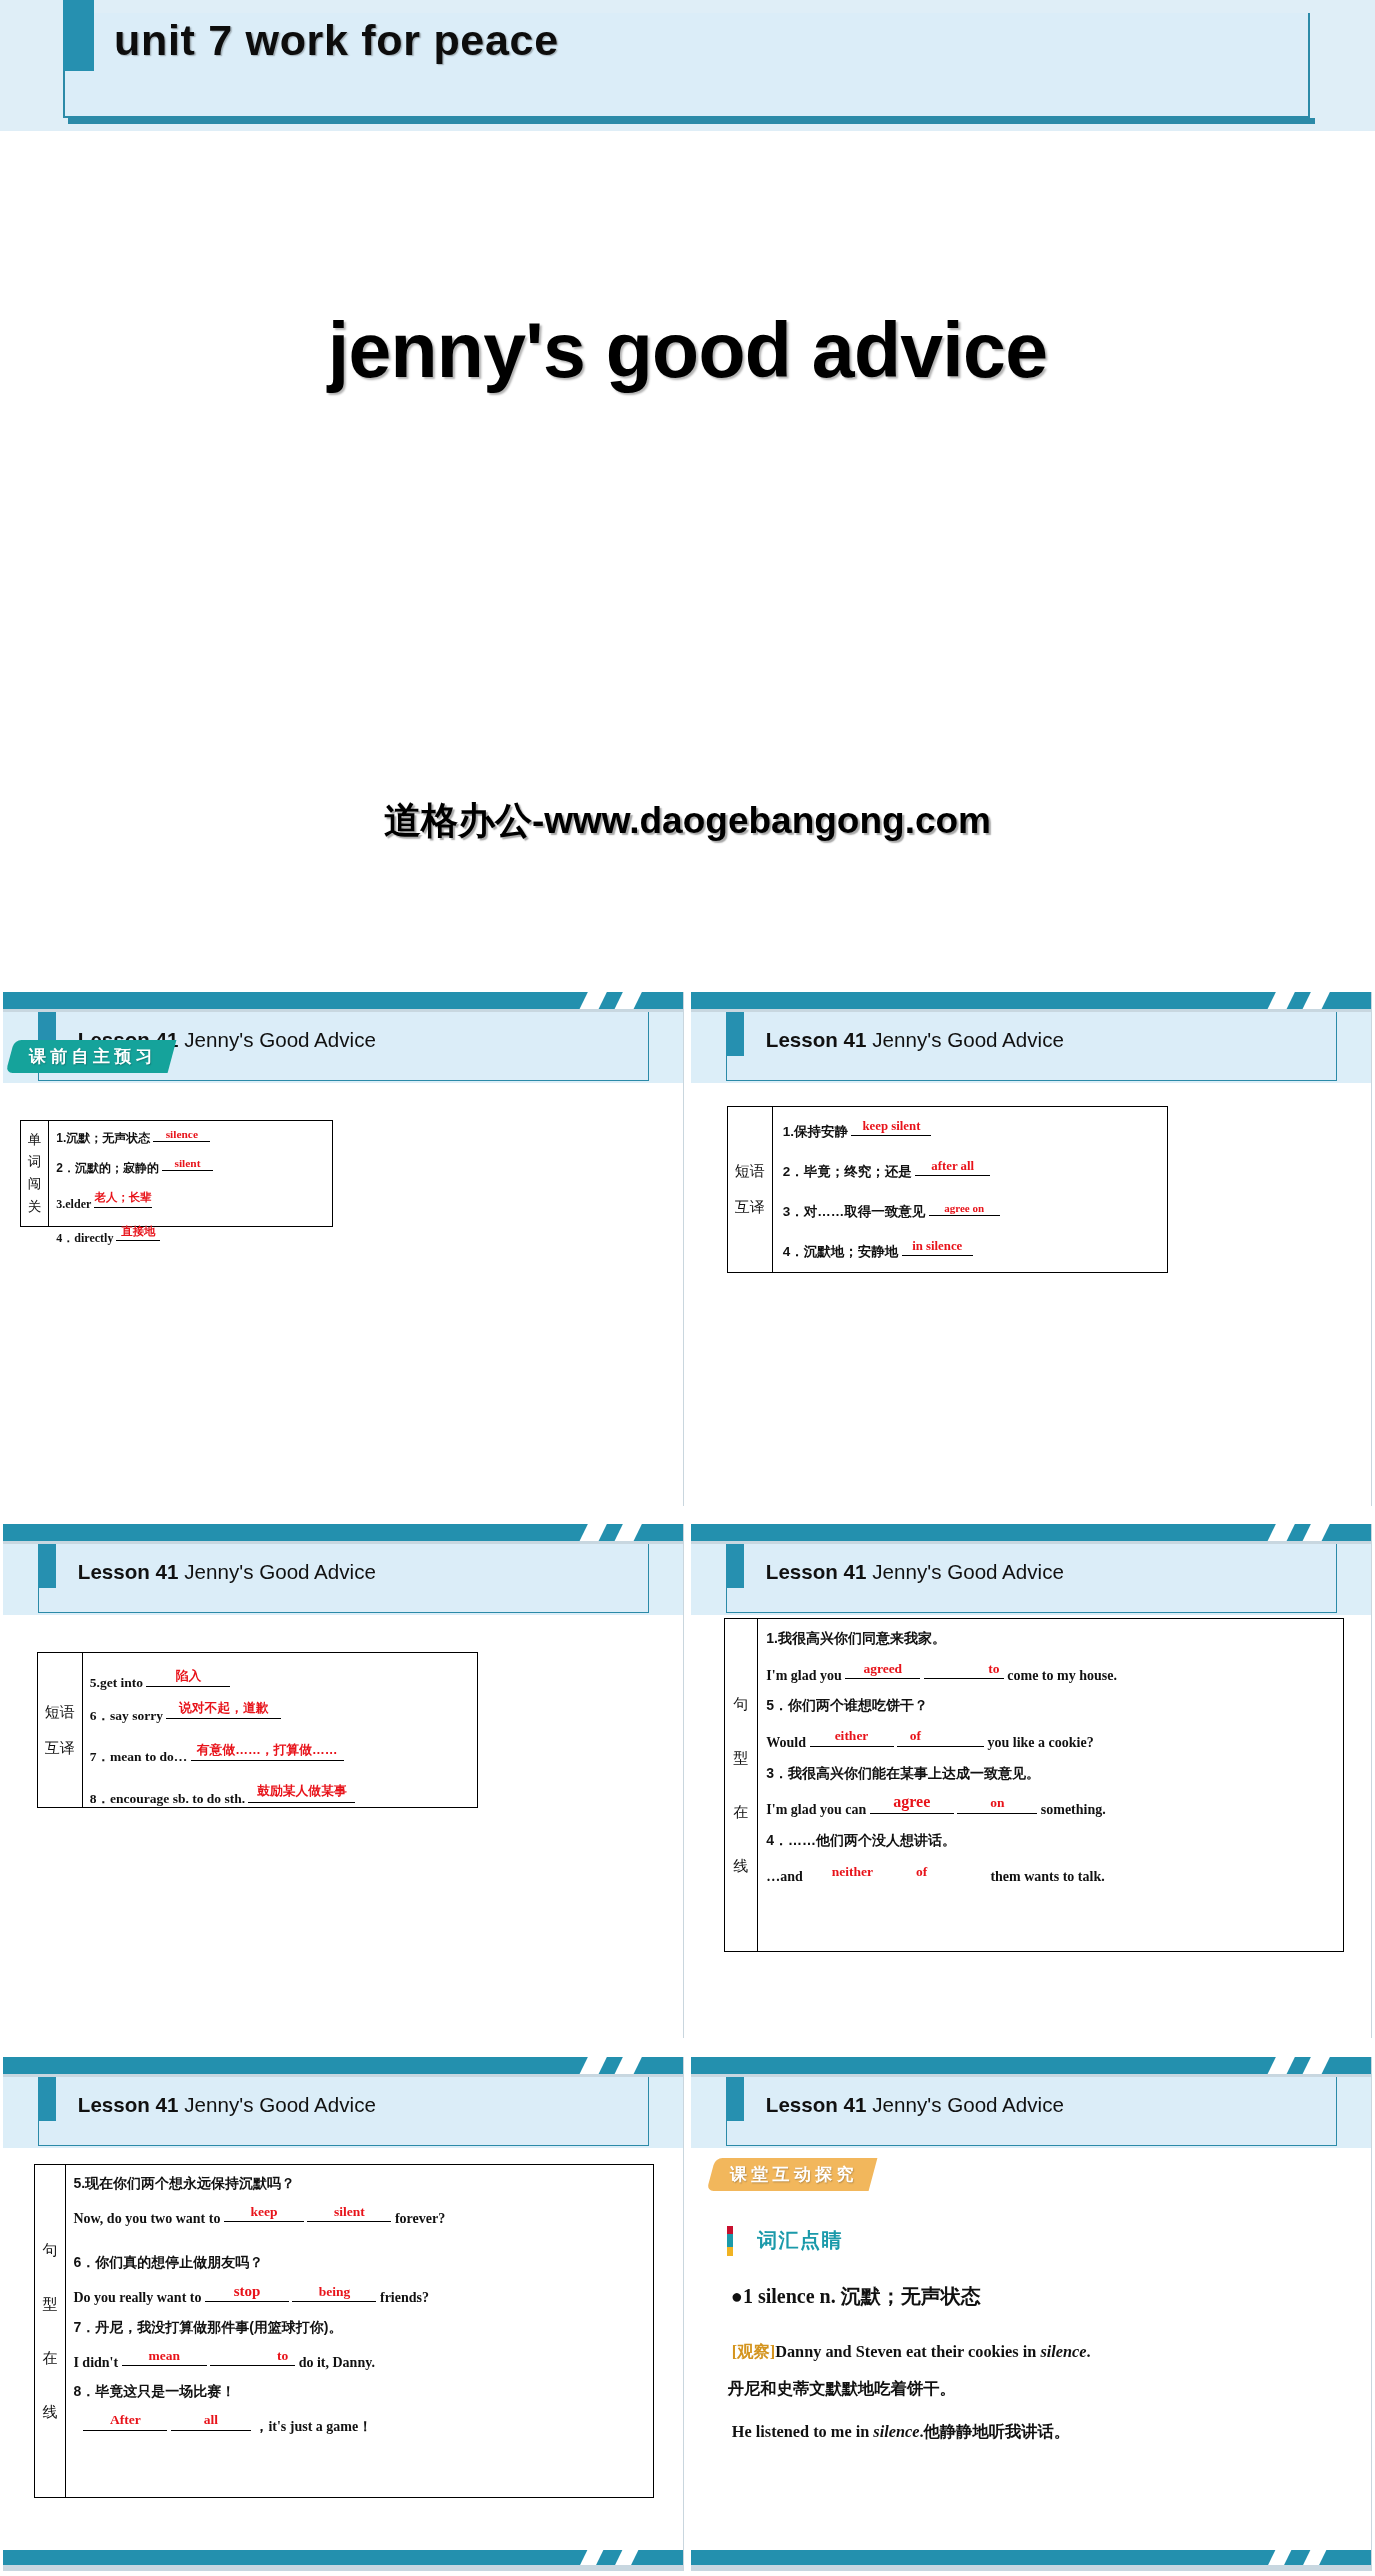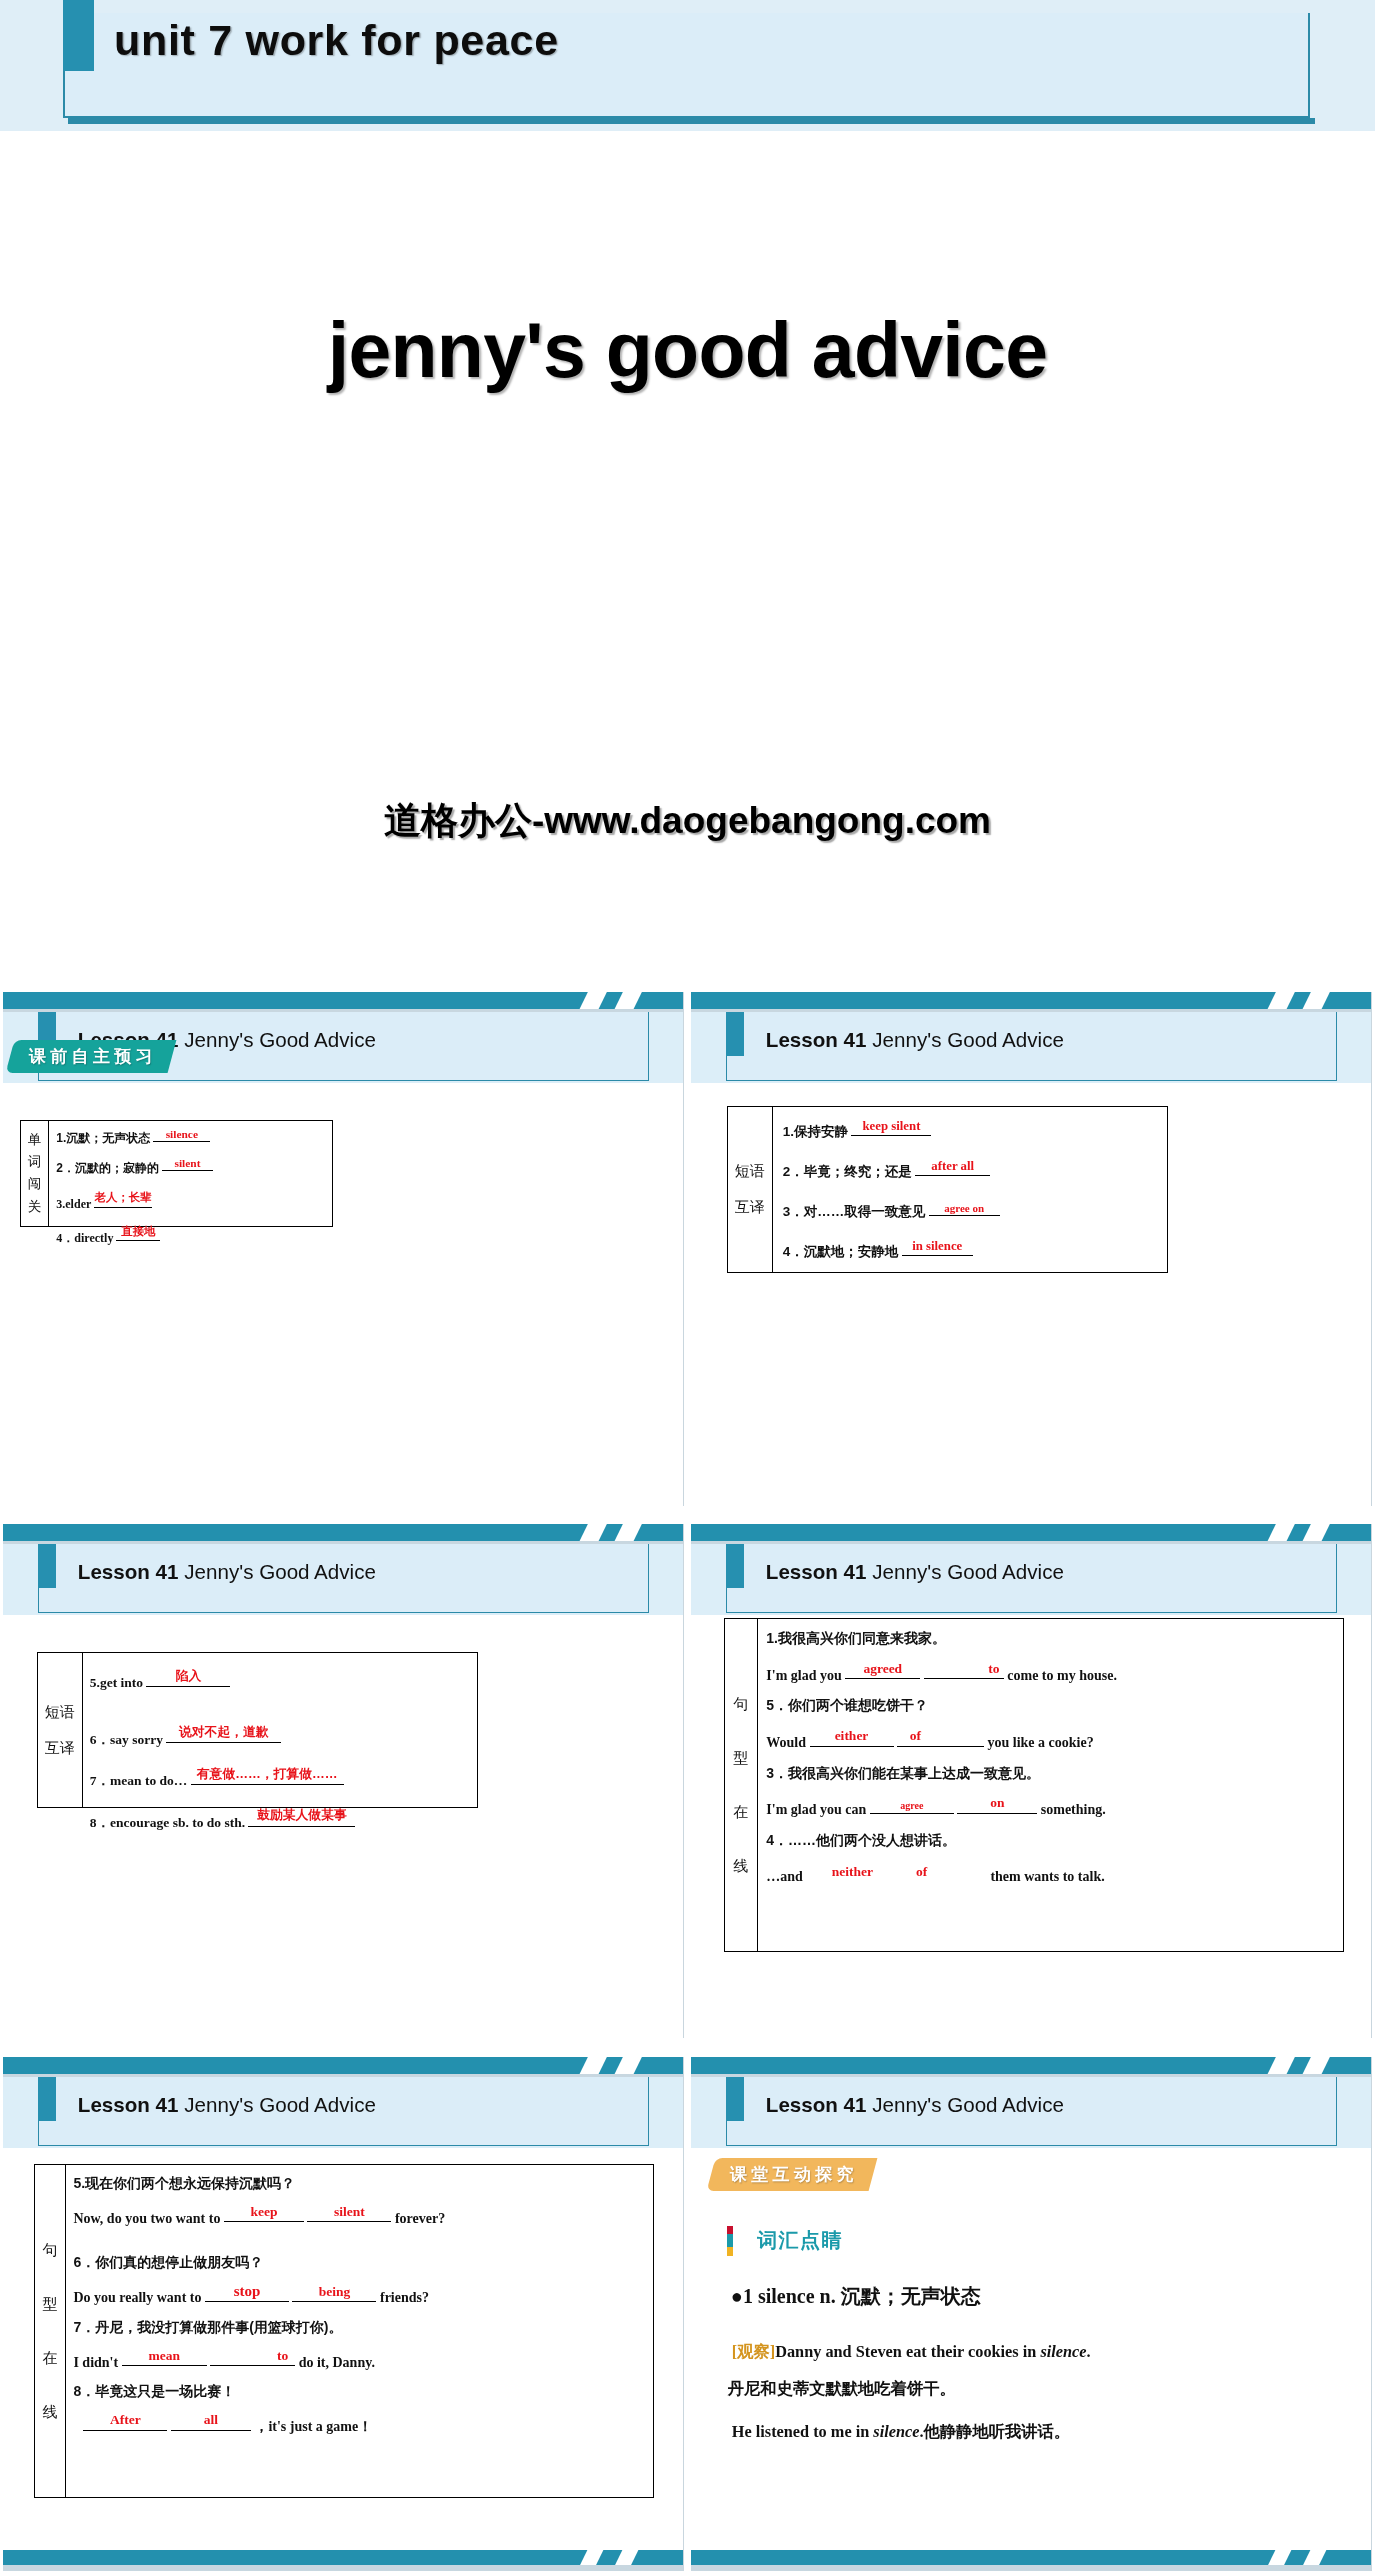--- a/index.html
+++ b/index.html
@@ -381,21 +381,21 @@
       <div class="tbl" style="left:34px; top:128px; width:441px; height:156px;">
         <div class="tbl-label" style="font-size:15px; line-height:2.4;">
           <span>短语</span>
           <span>互译</span>
         </div>
         <div class="tbl-body" style="padding:18.5px 7px;">
           <div class="line" style="font-size:13.5px;">
             <span>5.get into</span>
             <span class="blank" style="width:84px; height:15.6px;"><span class="ans cnans" style="font-size:12.8px;">陷入</span></span>
           </div>
-          <div class="line" style="font-size:13.5px; margin-top:37px;">
+          <div class="line" style="font-size:13.5px; margin-top:13px;">
             <span>6．say sorry</span>
             <span class="blank" style="width:115px; height:15.6px;"><span class="ans cnans" style="font-size:12.8px;">说对不起，道歉</span></span>
           </div>
           <div class="line" style="font-size:13.5px; margin-top:21px;">
             <span>7．mean to do…</span>
             <span class="blank" style="width:153px; height:15.6px;"><span class="ans cnans" style="font-size:12.8px;">有意做……，打算做……</span></span>
           </div>
           <div class="line" style="font-size:13.5px; margin-top:21px;">
             <span>8．encourage sb. to do sth.</span>
             <span class="blank" style="width:107px; height:15.6px;"><span class="ans cnans" style="font-size:12.8px;">鼓励某人做某事</span></span>
@@ -436,21 +436,21 @@
           <div class="line cn" style="font-size:14px; margin-top:14px;">5．你们两个谁想吃饼干？</div>
           <div class="line" style="font-size:14px; margin-top:15.6px;">
             <span>Would</span>
             <span class="blank" style="width:84px;height:15.6px;"><span class="ans" style="font-size:13.5px;">either</span></span>
             <span class="blank" style="width:87px;height:15.6px;"><span class="ans" style="font-size:13.5px; left:12.8px; transform:none;">of</span></span>
             <span>you like a cookie?</span>
           </div>
           <div class="line cn" style="font-size:14px; margin-top:14px;">3．我很高兴你们能在某事上达成一致意见。</div>
           <div class="line" style="font-size:14px; margin-top:15.6px;">
             <span>I'm glad you can</span>
-            <span class="blank" style="width:84px;height:15.6px;"><span class="ans" style="font-size:10px;">agree</span></span>
+            <span class="blank" style="width:84px;height:15.6px;"><span class="ans" style="font-size:16px;">agree</span></span>
             <span class="blank" style="width:80px;height:15.6px;"><span class="ans" style="font-size:13.5px;">on</span></span>
             <span>something.</span>
           </div>
           <div class="line cn" style="font-size:14px; margin-top:14px;">4．……他们两个没人想讲话。</div>
           <div class="line" style="font-size:14px; margin-top:15.6px;">
             <span>…and</span>
             <span class="blank" style="width:92px;height:15.6px;border-bottom:none;"><span class="ans" style="font-size:13.5px;">neither</span></span>
             <span class="blank" style="width:85px;height:15.6px;border-bottom:none;"><span class="ans" style="font-size:13.5px; left:14px; transform:none;">of</span></span>
             <span>them wants to talk.</span>
           </div>

